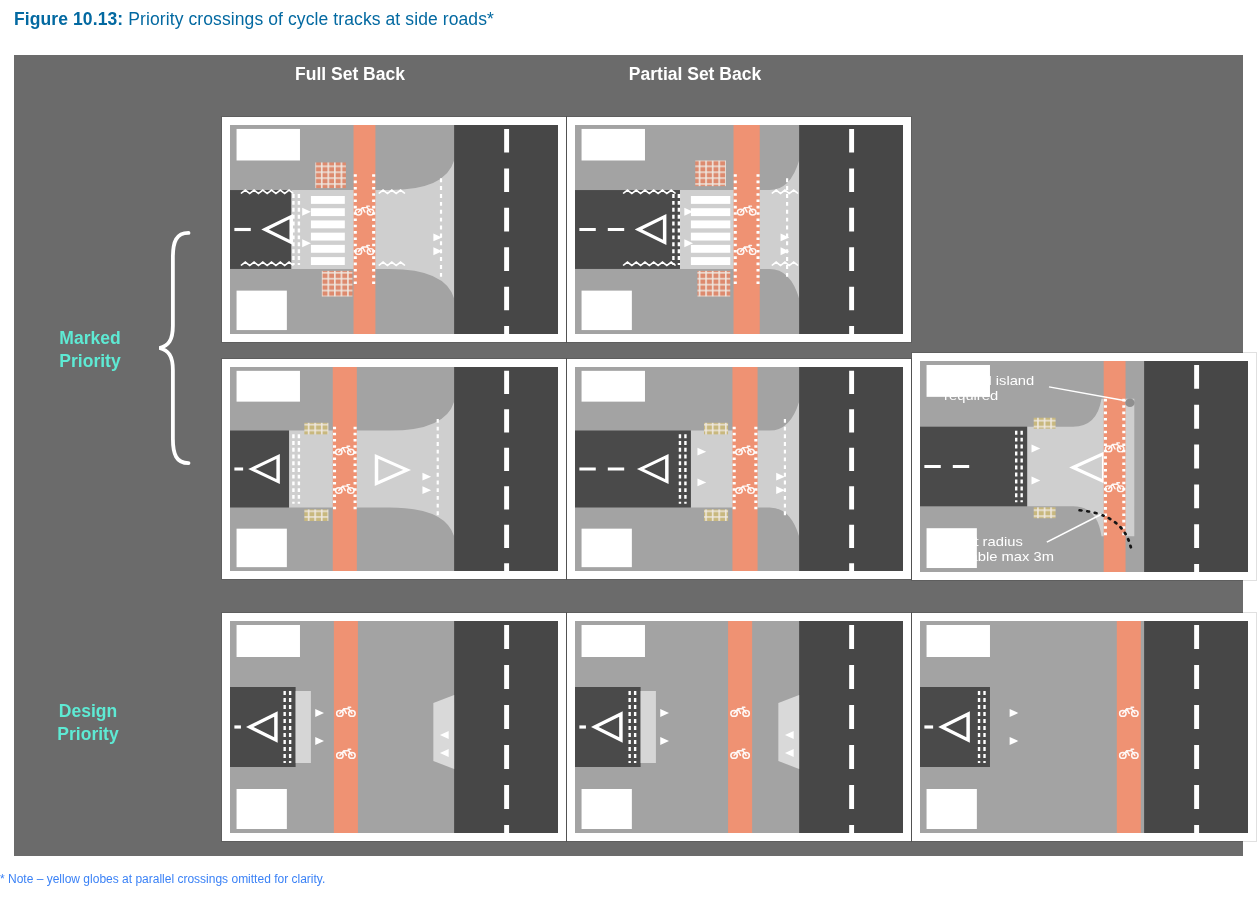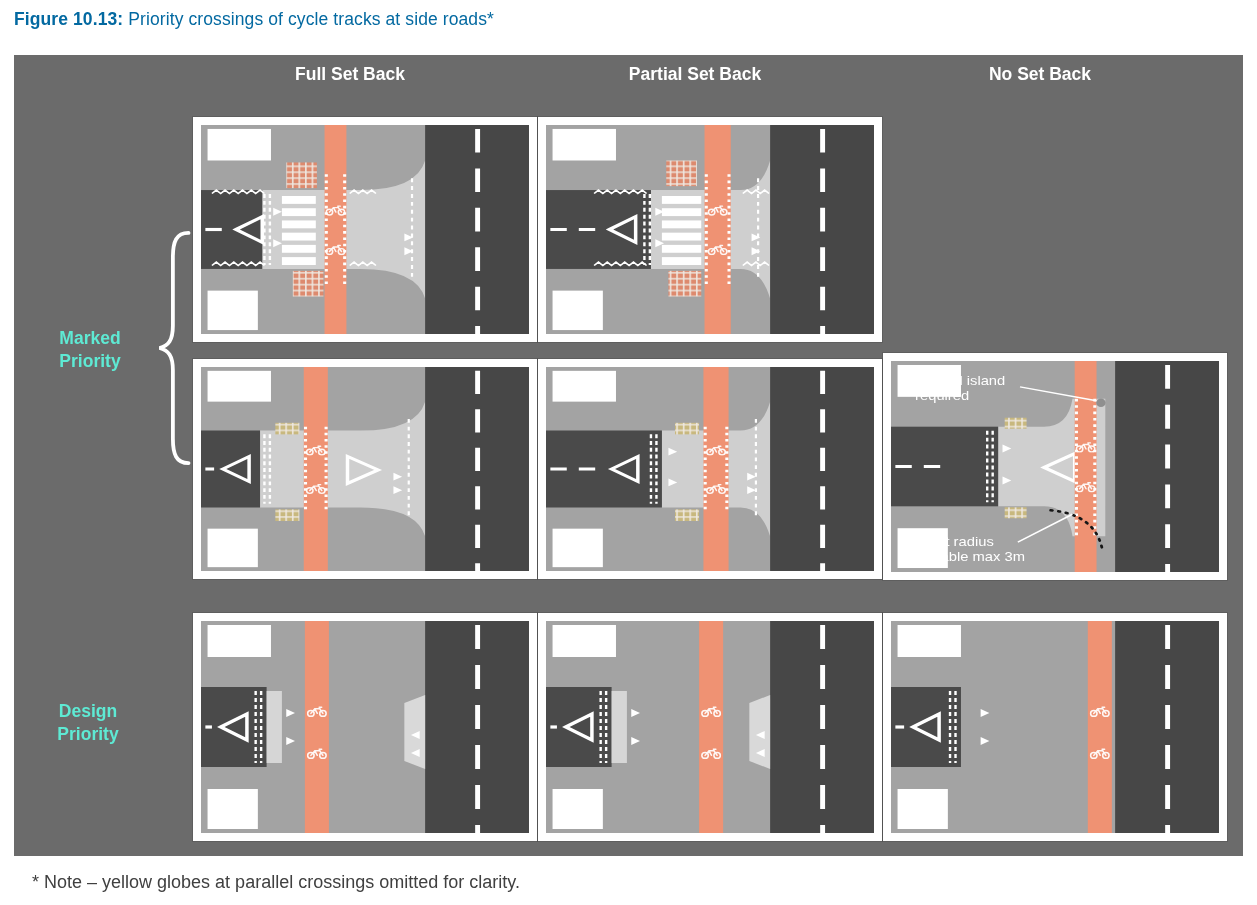--- a/index.html
+++ b/index.html
@@ -19,26 +19,26 @@
   .colhead{
     position:absolute;top:9px;width:314px;text-align:center;color:#fff;
     font-weight:bold;font-size:17.5px;
   }
   .rowlabel{
     position:absolute;width:140px;text-align:center;color:#5eead4;
     font-weight:bold;font-size:17.5px;line-height:1.3;
   }
   .frame{
     position:absolute;background:#fff;padding:8px;box-sizing:border-box;
-    width:344px;box-shadow:0 0 0 1px rgba(0,0,0,0.12);
+    width:344px;box-shadow:0 0 0 1px rgba(0,0,0,0.12);margin-left:29px;
   }
   .frame svg{display:block;width:100%;height:100%;}
   .brace{position:absolute;}
   .footnote{
-    position:absolute;left:32px;top:872px;font-size:18px;color:#404040;
+    position:absolute;left:0;top:872px;font-size:12px;color:#3b82f6;
   }
   svg text{font-family:"Liberation Sans", sans-serif;}
 </style>
 </head>
 <body>
 
 <svg width="0" height="0" style="position:absolute" aria-hidden="true">
   <defs>
     <pattern id="pat-red" width="6" height="6" patternUnits="userSpaceOnUse">
       <rect width="6" height="6" fill="#efe9e2"></rect>
@@ -59,21 +59,20 @@
 </svg>
 
 <div class="fig-caption">
   <span class="lbl">Figure 10.13:</span><span> Priority crossings of cycle tracks at side roads*</span>
 </div>
 
 <div class="panel" style="background: rgb(107, 107, 107);">
 
   <div class="colhead" style="left:524px;">Partial Set Back</div>
   <div class="colhead" style="left:179px;">Full Set Back</div>
-  <div class="colhead" style="left:869px;">No Set Back</div>
 
   <div class="rowlabel" style="left:6px;top:272px;">
     <div>Marked</div>
     <div>Priority</div>
   </div>
 
   <svg class="brace" style="left:141px;top:166px;" width="38" height="254" viewBox="0 0 34 212">
     <path d="M30,3 C19,3 16,11 16,25 L16,86 C16,99 12,104 4,106 C12,108 16,113 16,126 L16,187 C16,201 19,209 30,209" fill="none" stroke="#ffffff" stroke-width="3.4" stroke-linecap="round"></path>
   </svg>
 

